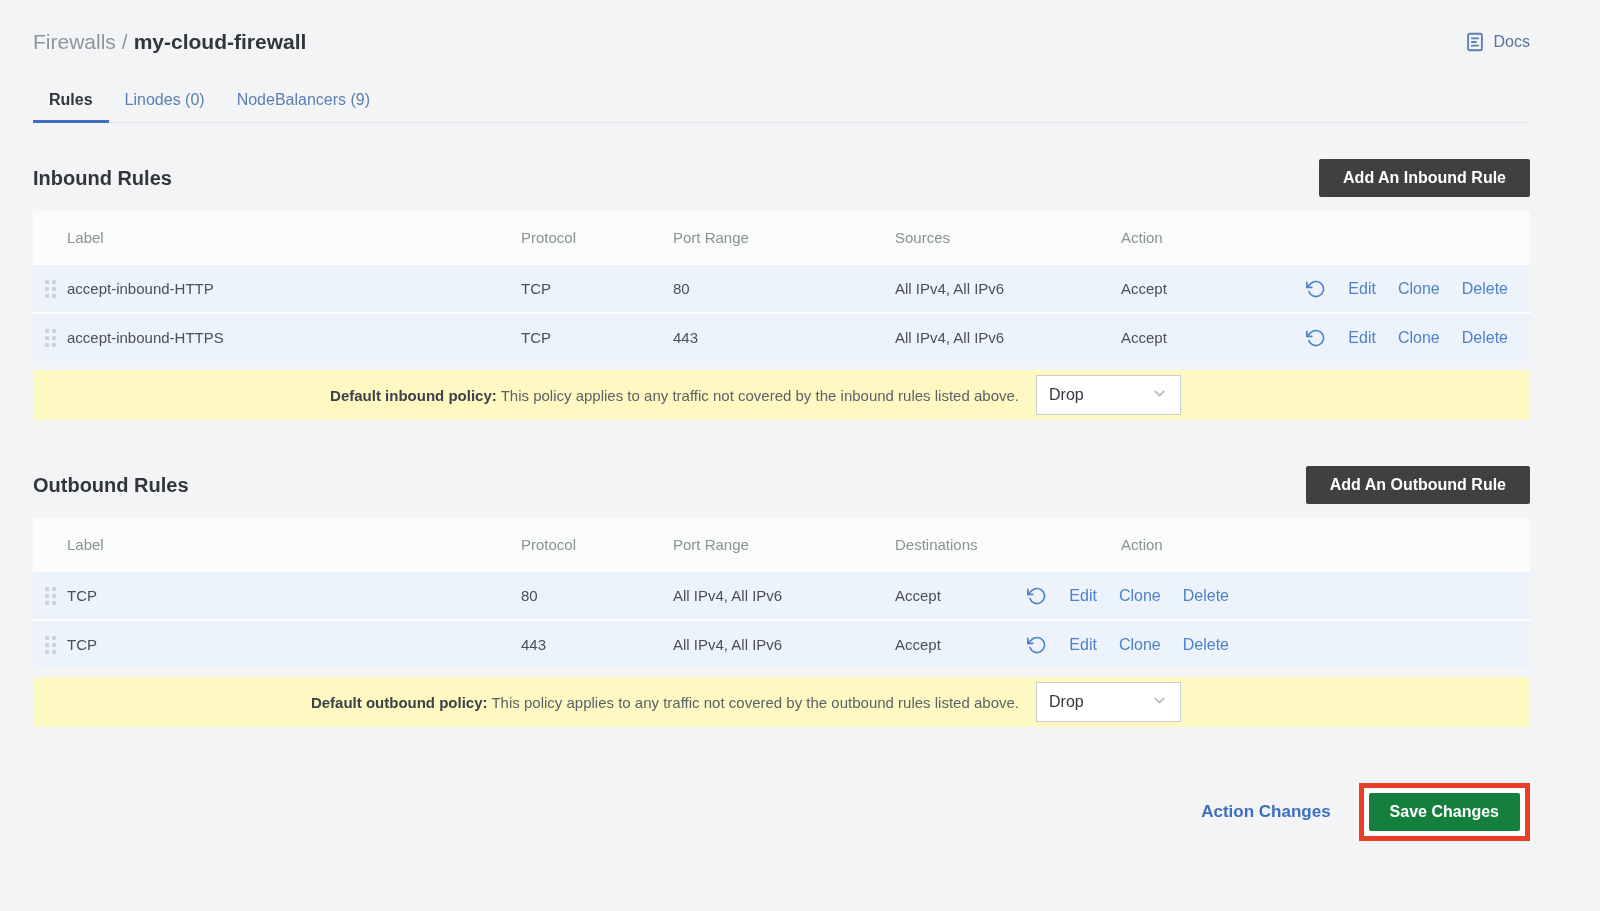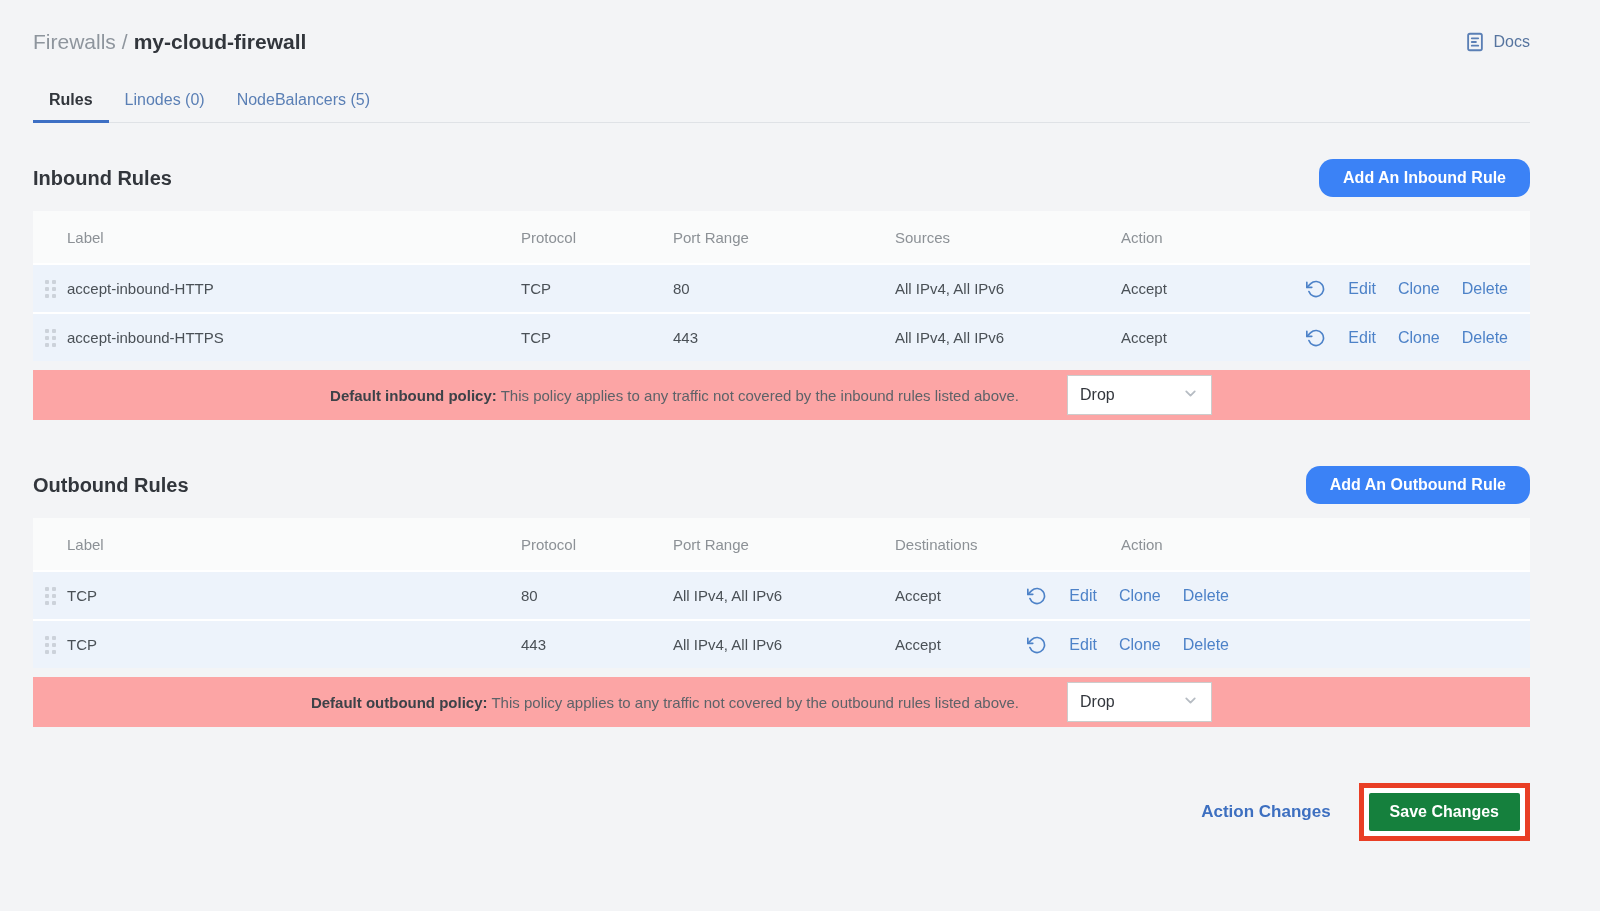--- a/index.html
+++ b/index.html
@@ -23,22 +23,22 @@
   
   .tabs { display:flex; border-bottom:1px solid #dfe2e6; margin-top:22px; }
   .tab { padding:15px 16px 11px; font-size:16px; color:#5a7fb5; border-bottom:3px solid transparent; margin-bottom:-1px; cursor:pointer; }
   .tab.active { color:#32363c; font-weight:bold; border-bottom-color:#3d6fc4; }
 
   
   .section { margin-top:36px; }
   .section-head { display:flex; justify-content:space-between; align-items:center; }
   .section-title { font-size:20px; font-weight:bold; color:#32363c; }
   .btn-primary {
-    background:#3b82f6; color:#fff; border:none; font-family:inherit;
-    font-size:16px; font-weight:bold; padding:10px 24px; border-radius:14px; cursor:pointer;
+    background:#404040; color:#fff; border:none; font-family:inherit;
+    font-size:16px; font-weight:bold; padding:10px 24px; border-radius:2px; cursor:pointer;
   }
 
   
   .table { margin-top:14px; }
   .grid-cols {
     display:grid;
     grid-template-columns:34px 454px 152px 222px 226px 130px 1fr;
     align-items:center;
   }
   .t-header { background:#fafbfb; height:52px; color:#8c9196; font-size:15px; }
@@ -48,21 +48,21 @@
   .drag {
     display:grid; grid-template-columns:repeat(2,4px); grid-auto-rows:4px;
     gap:3px; margin-left:12px; cursor:grab; width:11px;
   }
   .drag i { background:#ccd2da; border-radius:1px; }
   .actions-cell { display:flex; justify-content:flex-end; align-items:center; gap:22px; padding-right:22px; font-size:16px; }
   .row-link { color:#4d82c8; cursor:pointer; text-decoration:none; }
   .undo-btn { background:none; border:none; cursor:pointer; padding:0; display:flex; align-items:center; }
 
   
-  .policy-row { background:#fca5a5; height:50px; margin-top:9px; display:flex; align-items:center;gap:31px; }
+  .policy-row { background:#fef9c3; height:50px; margin-top:9px; display:flex; align-items:center; }
   .policy-text { flex:0 0 986px; text-align:right; font-size:15px; color:#5d6268; }
   .policy-text b { color:#3d4248; }
   .policy-select {
     margin-left:17px; width:145px; height:40px; background:#fff; border:1px solid #ccc;
     display:flex; align-items:center; justify-content:space-between; padding:0 12px; cursor:pointer;
   }
   .policy-select .sel-value { font-size:16px; color:#32363c; }
 
   .section.outbound { margin-top:46px; }
 
@@ -90,21 +90,21 @@
           <line x1="8.5" y1="16" x2="15.5" y2="16"></line>
         </svg>
       </span>
       <span>Docs</span>
     </div>
   </div>
 
   <div class="tabs">
     <div class="tab active">Rules</div>
     <div class="tab">Linodes (0)</div>
-    <div class="tab">NodeBalancers (5)</div>
+    <div class="tab">NodeBalancers (9)</div>
   </div>
 
   <div class="section">
     <div class="section-head">
       <div class="section-title">Inbound Rules</div>
       <button class="btn-primary">Add An Inbound Rule</button>
     </div>
     <div class="table">
       <div class="t-header grid-cols">
         <div class="cell"></div>

